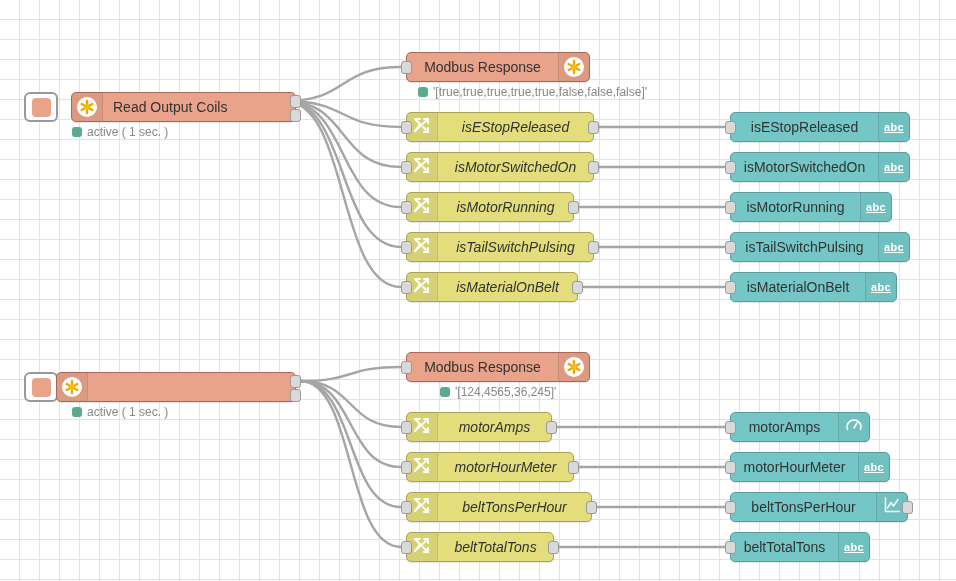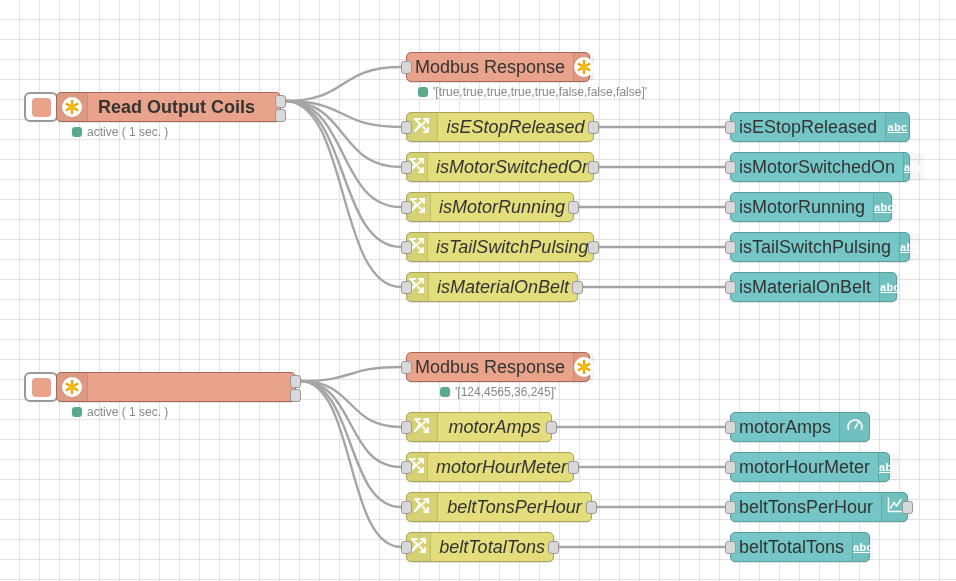--- a/index.html
+++ b/index.html
@@ -32,21 +32,21 @@
     box-sizing: border-box;
     height: 30px;
     border: 1px solid #999999;
     border-radius: 5px;
     display: flex;
     align-items: center;
     box-shadow: 0 1px 1px rgba(0,0,0,0.10);
   }
   .node-label {
     flex: 1;
-    font-size: 18px;
+    font-size: 14px;
     color: #333333;
     white-space: nowrap;
     text-align: center;
     padding: 0 8px;
     line-height: 1;
   }
   
   .n-read {
     background: #e8a38a;
     border-color: #a5685a;
@@ -205,21 +205,21 @@
       <path d="M578,467 C658.85,467 644.15,467 725,467" stroke="#a5a5a5" stroke-width="2.4" fill="none"></path>
       <path d="M300,381 C355.55,381 345.45,507 401,507" stroke="#a5a5a5" stroke-width="2.4" fill="none"></path>
       <path d="M596,507 C666.95,507 654.05,507 725,507" stroke="#a5a5a5" stroke-width="2.4" fill="none"></path>
       <path d="M300,381 C355.55,381 345.45,547 401,547" stroke="#a5a5a5" stroke-width="2.4" fill="none"></path>
       <path d="M558,547 C649.85,547 633.15,547 725,547" stroke="#a5a5a5" stroke-width="2.4" fill="none"></path>
     </svg>
   <div id="nodes">
       <div class="left-tab" style="left: 24px; top: 92px;">
         <div class="chip"></div>
       </div>
-      <div class="node n-read" style="left: 56px; top: 92px; width: 225px; font-weight: bold;">
+      <div class="node n-read" style="left: 71px; top: 92px; width: 225px;">
         <div class="icon-box">
           <div class="star-badge">
             <svg width="16" height="16" viewBox="0 0 16 16">
               <g stroke="#f0a500" stroke-width="2.4" stroke-linecap="round">
                 <line x1="8" y1="2" x2="8" y2="14"></line>
                 <line x1="2.7" y1="5" x2="13.3" y2="11"></line>
                 <line x1="2.7" y1="11" x2="13.3" y2="5"></line>
               </g>
               <circle cx="8" cy="8" r="2.6" fill="#f5c000"></circle>
             </svg>

